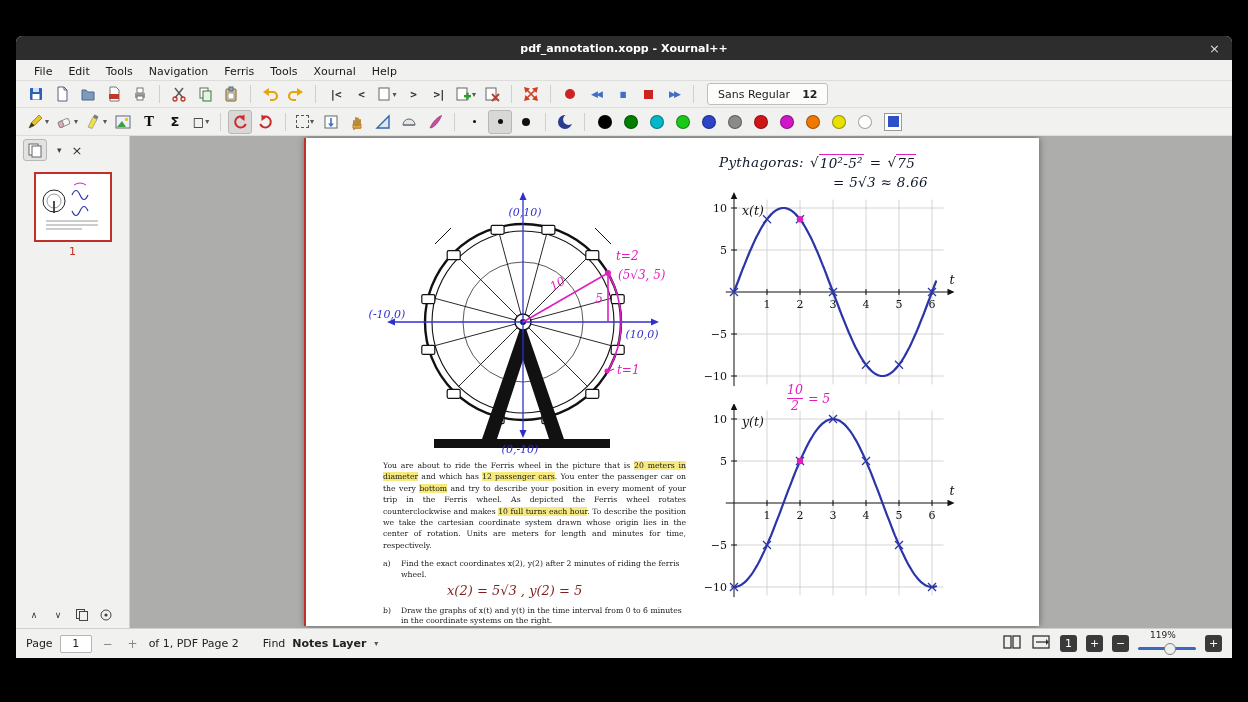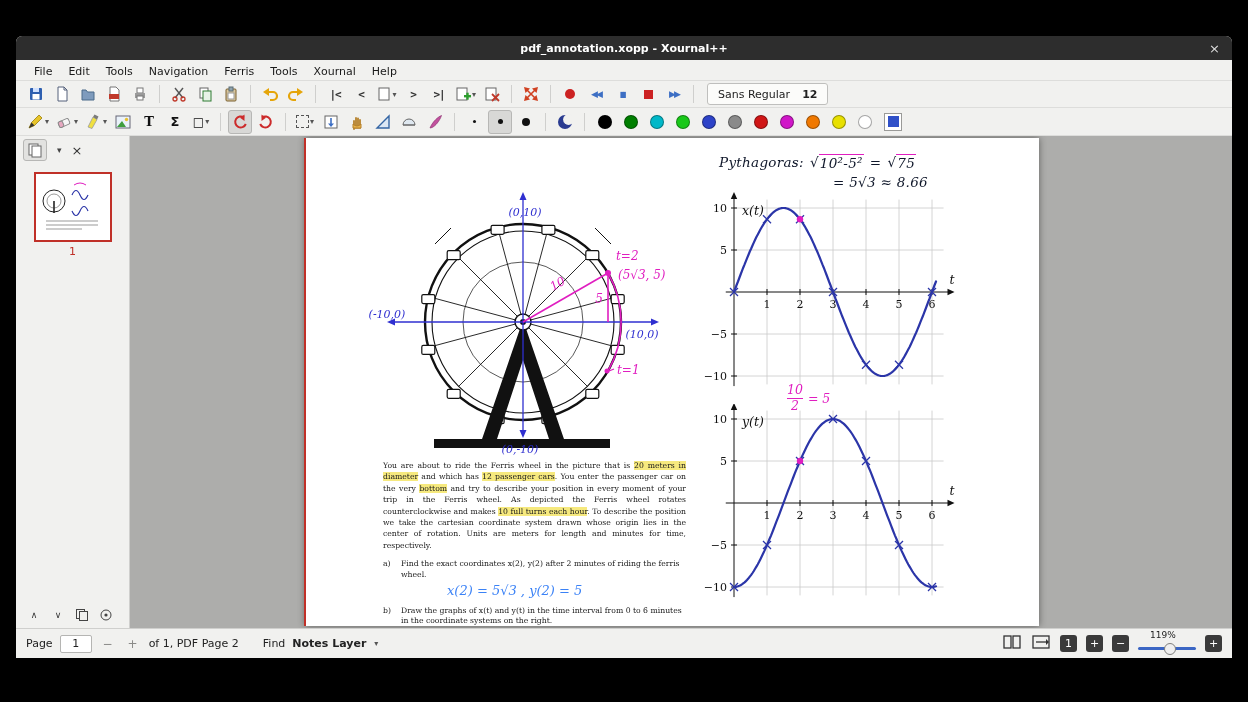--- a/index.html
+++ b/index.html
@@ -78,21 +78,21 @@
   .rbar { border-top:1.4px solid #e01ec0; padding:0 1px; }
   .frac-annot { position:absolute; color:#e01ec0; font:italic 12.5px "DejaVu Serif", serif;
                 display:flex; align-items:center; gap:5px; }
   .frac { display:inline-flex; flex-direction:column; align-items:center; line-height:1; }
   .fbar { height:1.5px; background:#e01ec0; width:100%; margin:1px 0; }
   .textblock { position:absolute; left:78px; top:322px; width:303px; color:#1a1a1a; }
   .para { font:7.7px/1.48 "DejaVu Serif", serif; text-align:justify; }
   .hl { background:#f6e97e; }
   .qitem { display:flex; gap:5px; margin-top:8px; font:7.7px/1.4 "DejaVu Serif", serif; }
   .qlabel { flex:none; width:13px; }
-  .answer { font:italic 13px "DejaVu Serif", serif; color:#3b82f6; margin:2px 0 0 64px; white-space:nowrap; }
+  .answer { font:italic 13px "DejaVu Serif", serif; color:#7f1d1d; margin:2px 0 0 64px; white-space:nowrap; }
   
   .statusbar { height:30px; background:#f1f1ef; border-top:1px solid #cfcfcd; display:flex;
                align-items:center; padding:0 10px; font-size:11px; color:#222; gap:7px; flex:none; }
   .pg-input { width:32px; height:18px; background:#fff; border:1px solid #b5b5b3; border-radius:2px;
               display:flex; align-items:center; justify-content:center; }
   .ghostbtn { width:18px; height:18px; display:flex; align-items:center; justify-content:center;
               color:#8a8a88; border-radius:3px; font-size:12px; }
   .layer-name { font-weight:bold; }
   .sb-right { margin-left:auto; display:flex; align-items:center; gap:9px; }
   .darkbox { width:17px; height:17px; background:#3a3a3a; color:#fff; border-radius:3px; display:flex;

